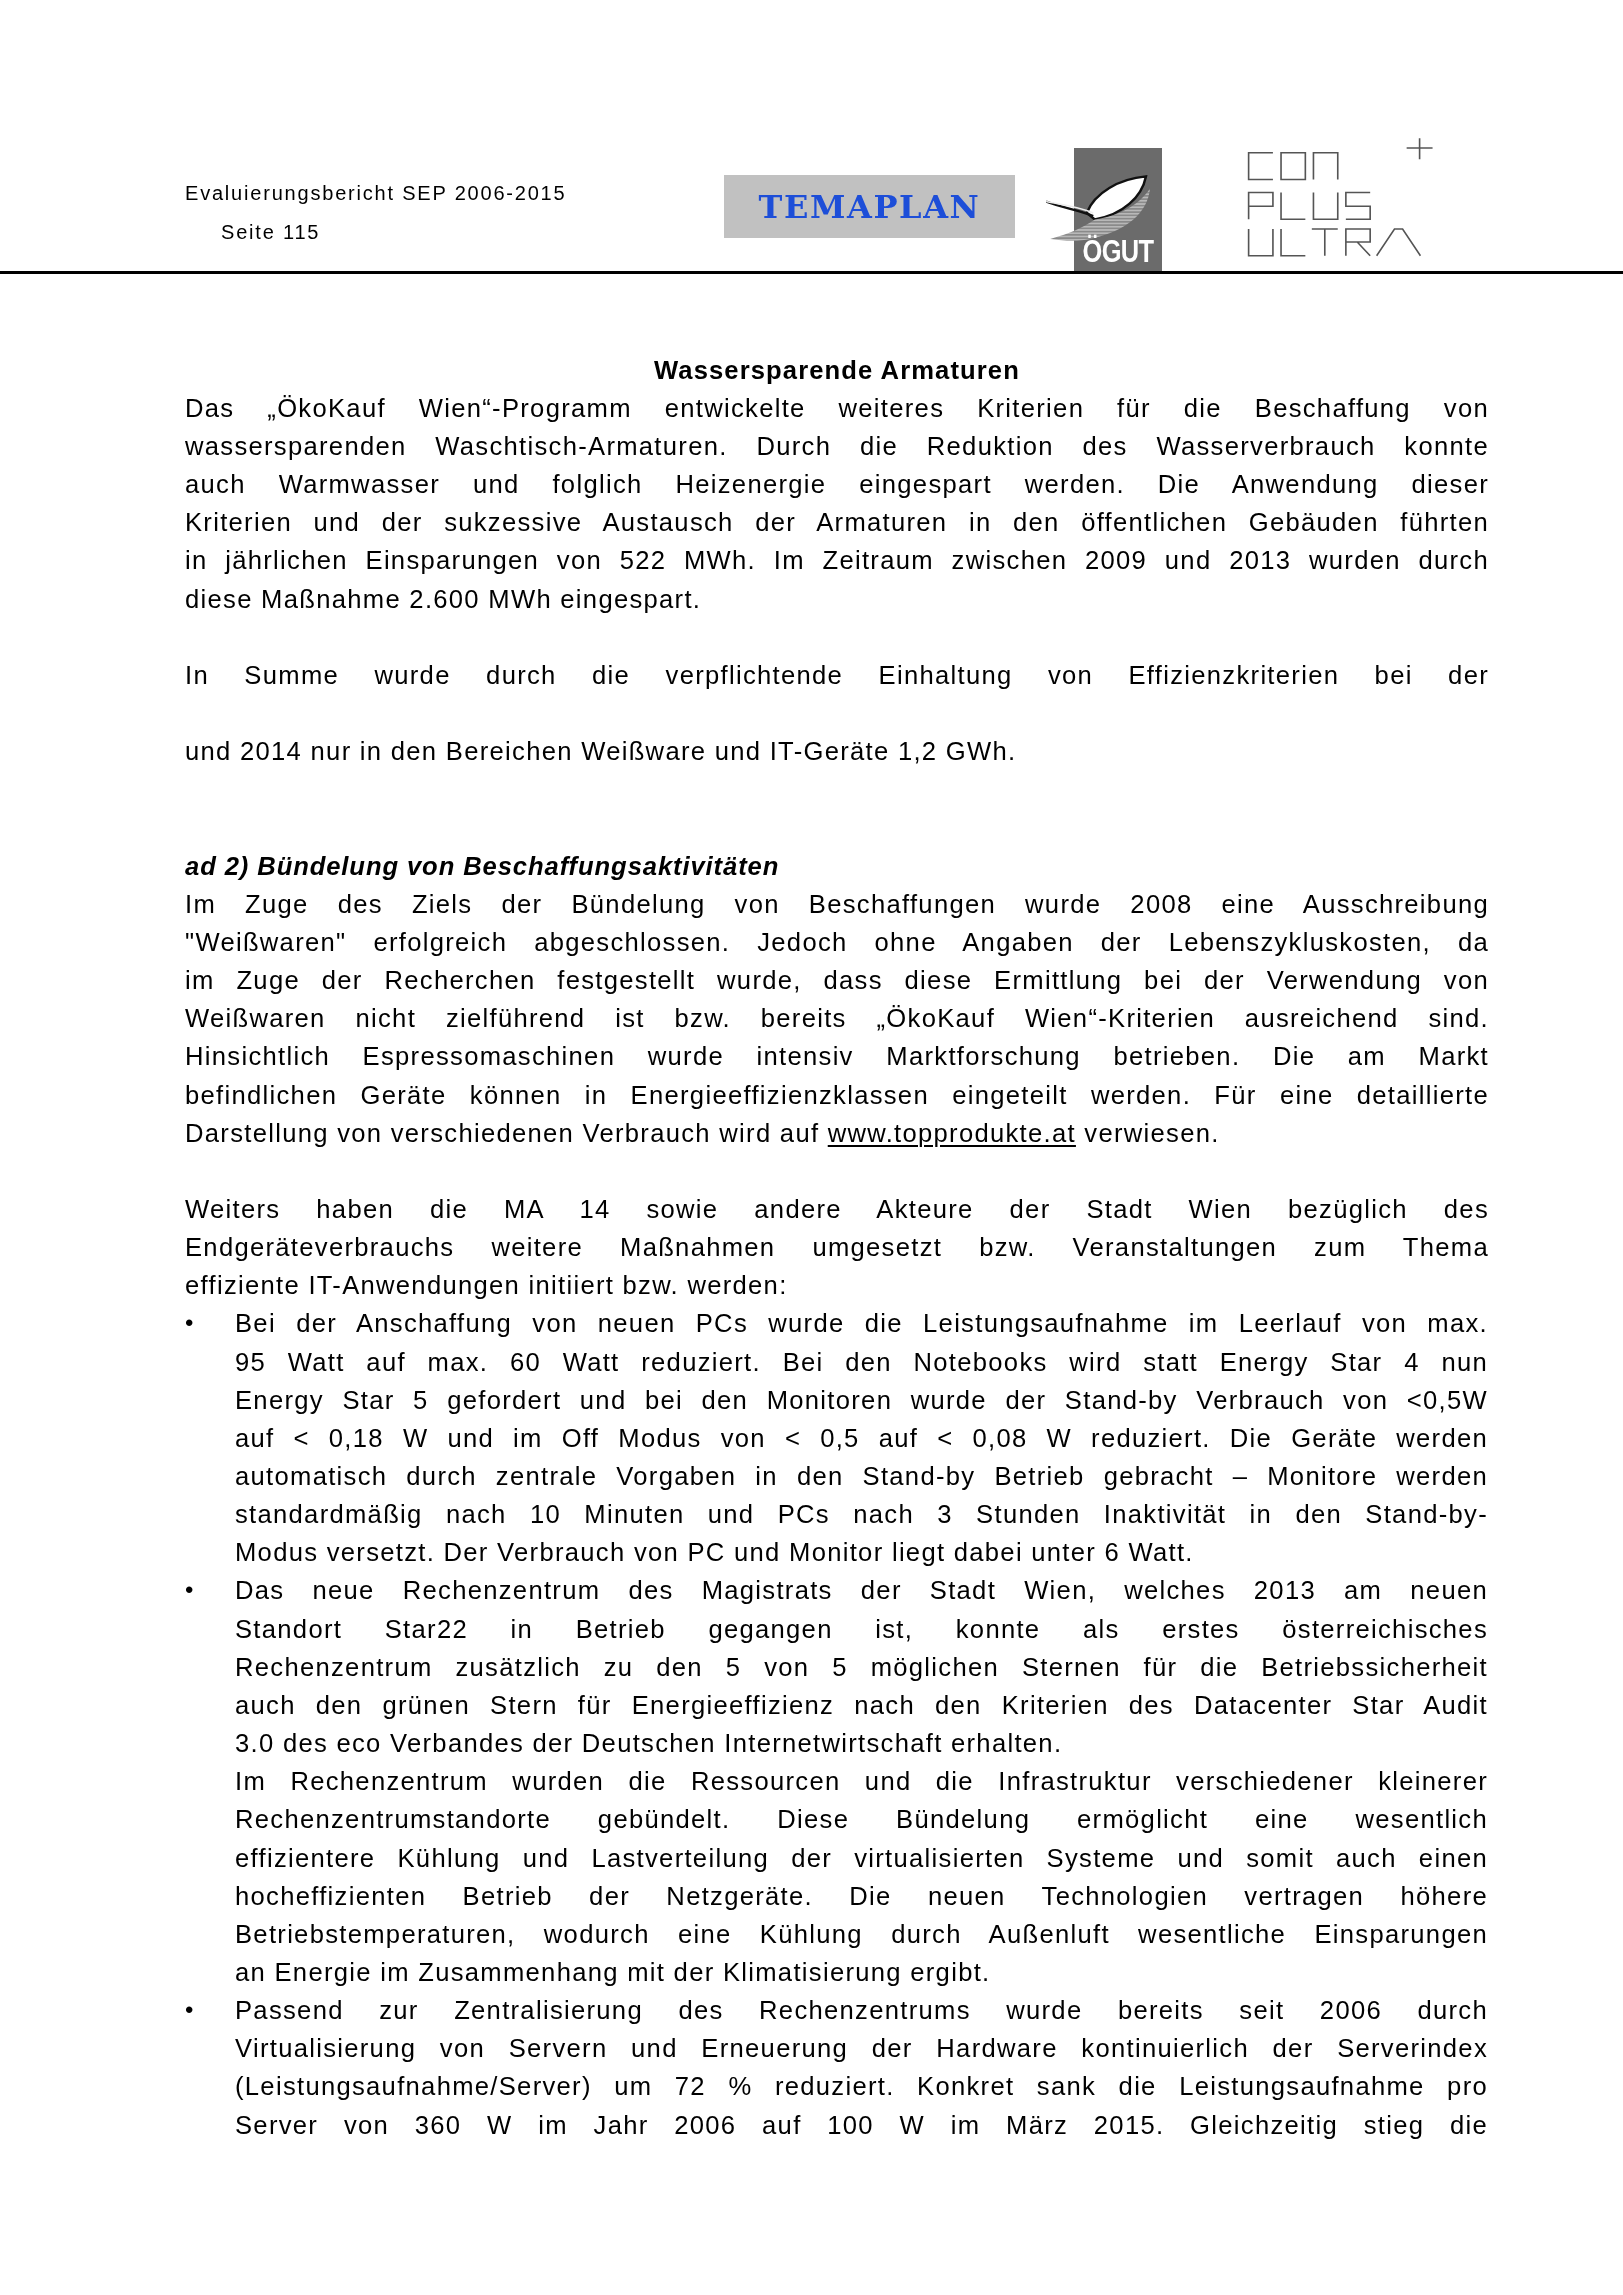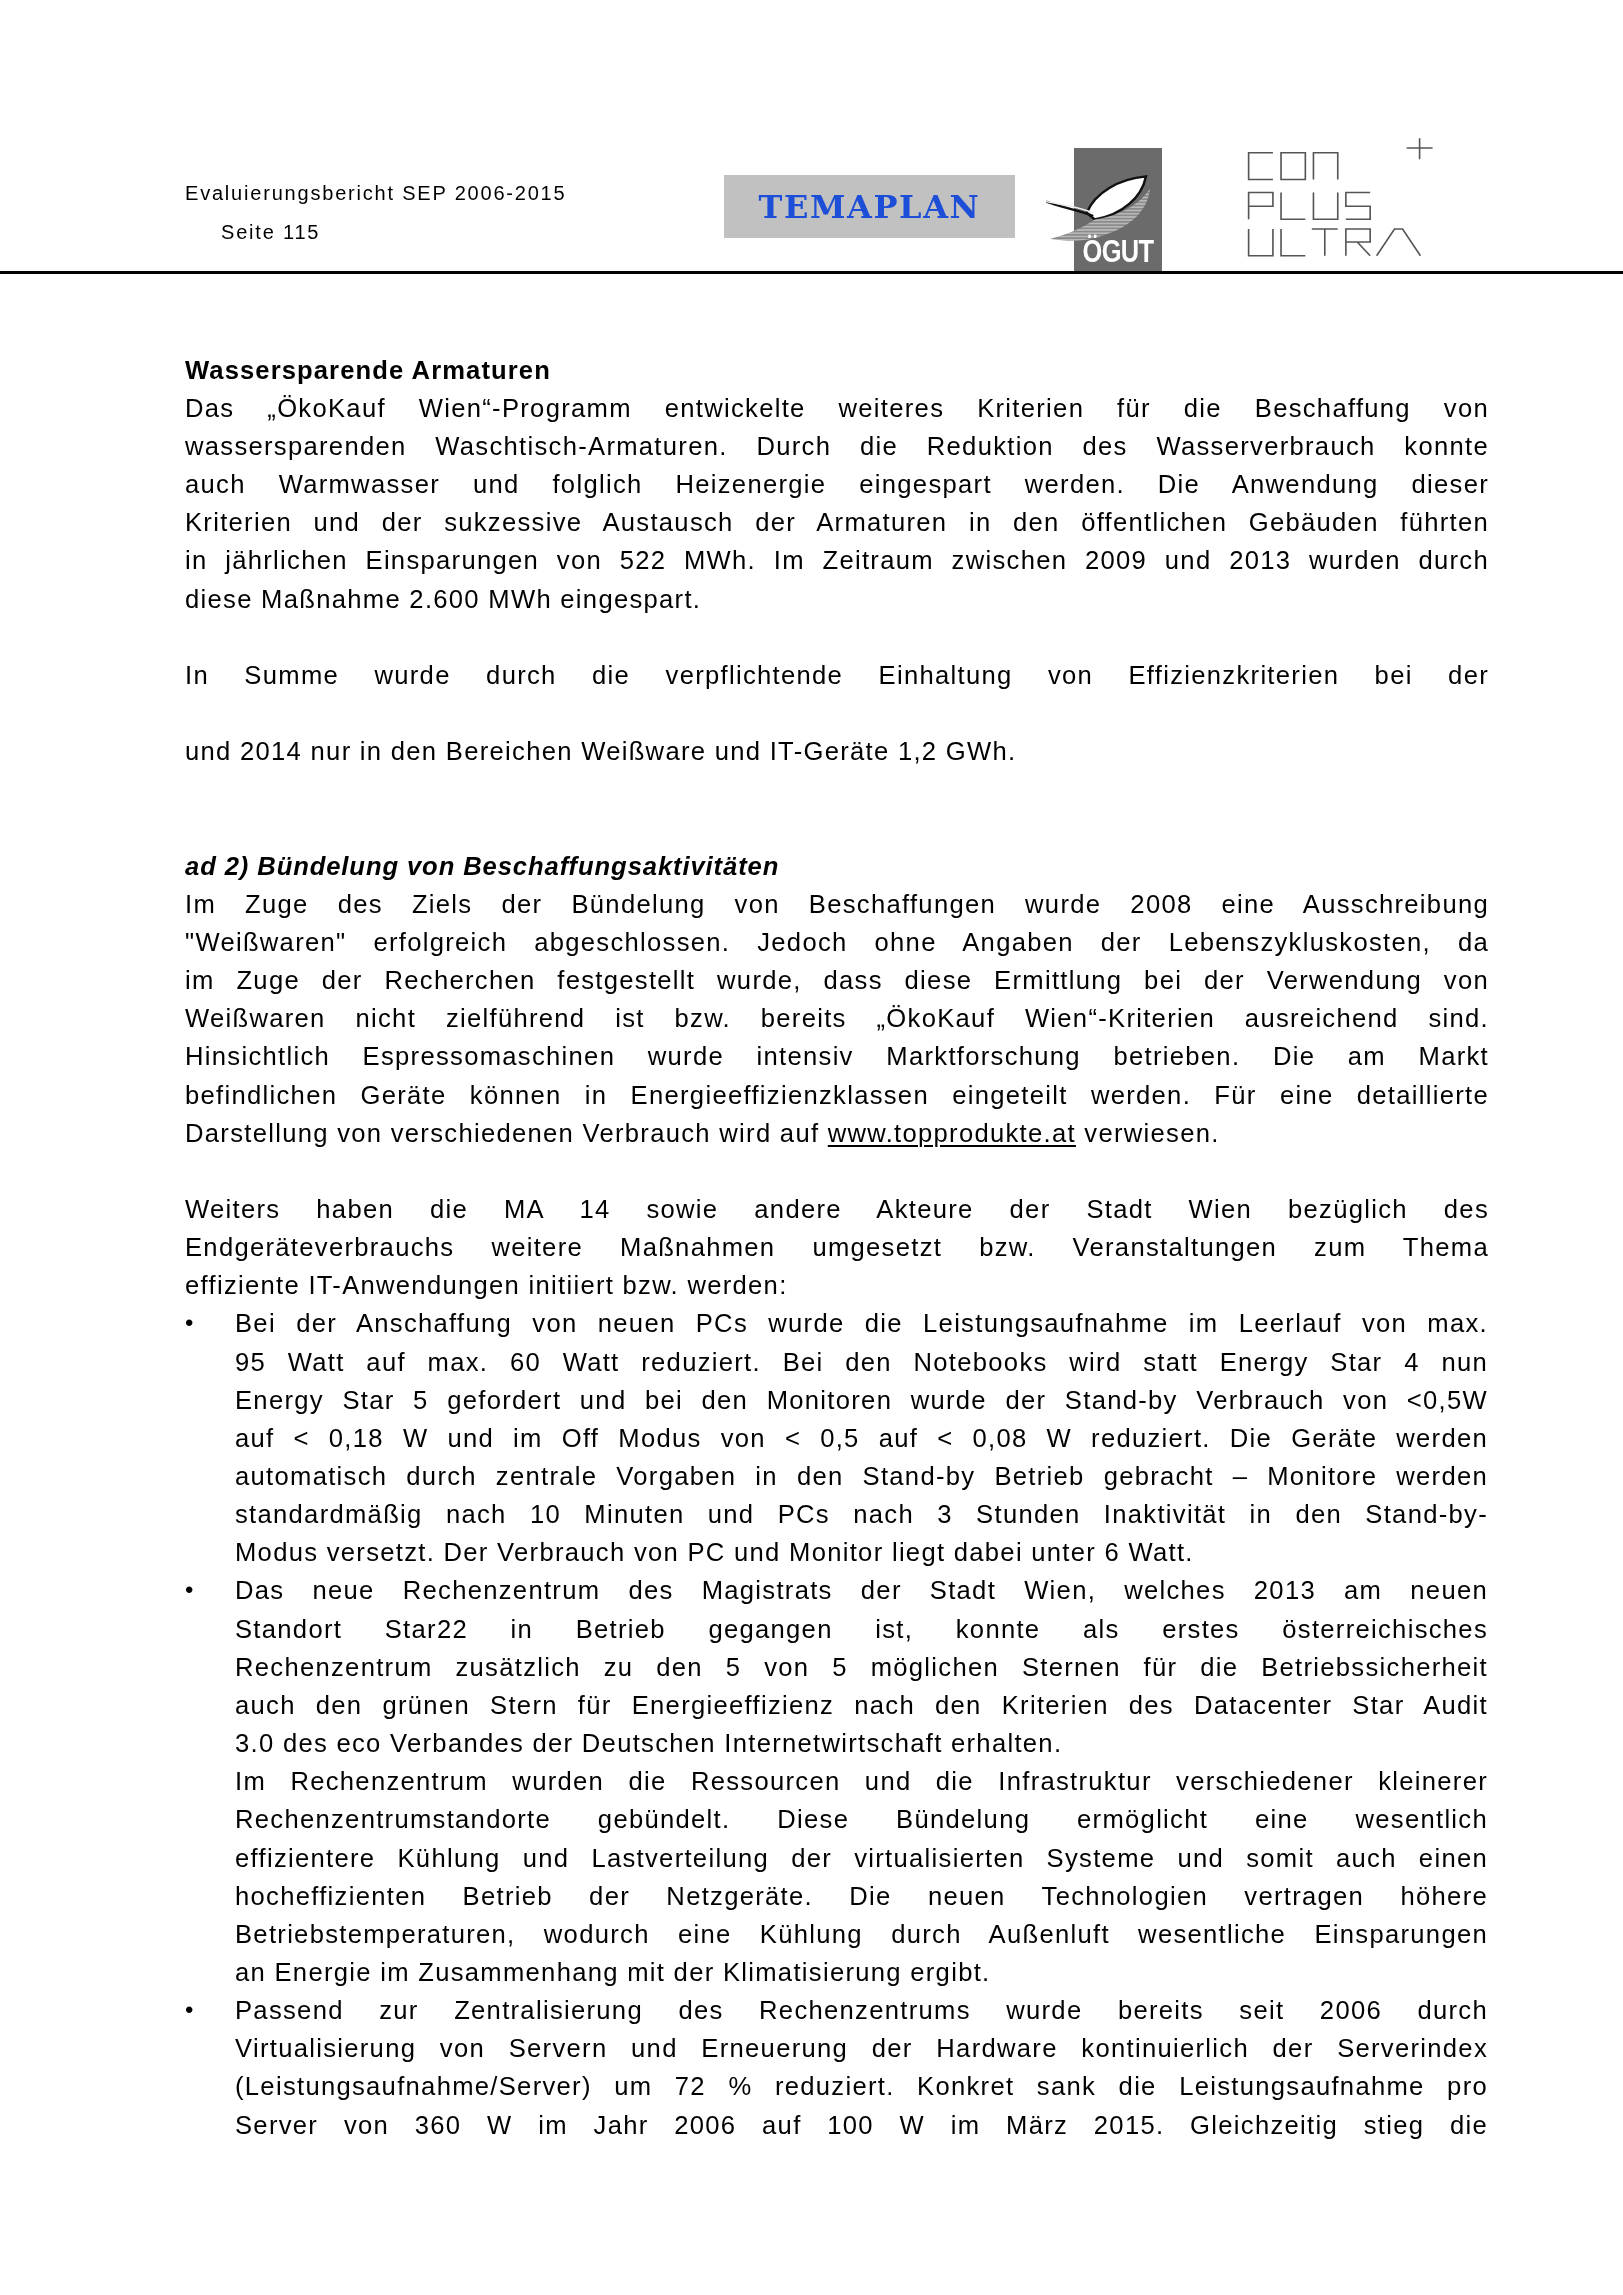--- a/index.html
+++ b/index.html
@@ -23,21 +23,21 @@
                       font-family: "Liberation Sans", sans-serif; font-weight: bold; font-size: 31px; letter-spacing: -0.8px;
                       transform: scaleX(0.82); transform-origin: center; }
   .logo-ogut svg { position: absolute; left: 0; top: 0; }
   .logo-cpu { position: absolute; left: 1247px; top: 138px; width: 188px; height: 122px; }
 
   
   .ln { position: absolute; left: 185px; width: 1304px; font-size: 25.6px; letter-spacing: 1.3px; line-height: 38px;
         height: 38px; white-space: nowrap; }
   .ln.j { text-align: justify; text-align-last: justify; white-space: normal; overflow: hidden; }
   .ln.b { left: 235px; width: 1253px; }
-  .h { font-weight: bold; letter-spacing: 1.1px; }
+  .h { font-weight: bold; letter-spacing: 1.1px; text-align: center; }
   .hi { font-weight: bold; font-style: italic; letter-spacing: 0.9px; }
   .bullet { position: absolute; left: 185px; width: 13px; height: 38px; font-size: 24px; line-height: 38px; }
   a.link { color: #000; text-decoration: underline; text-decoration-thickness: 1.6px; text-underline-offset: 3.2px; }
 </style>
 </head>
 <body>
 
 <div class="page">
 
   <div class="hdr-text hdr-title">Evaluierungsbericht SEP 2006-2015</div>

